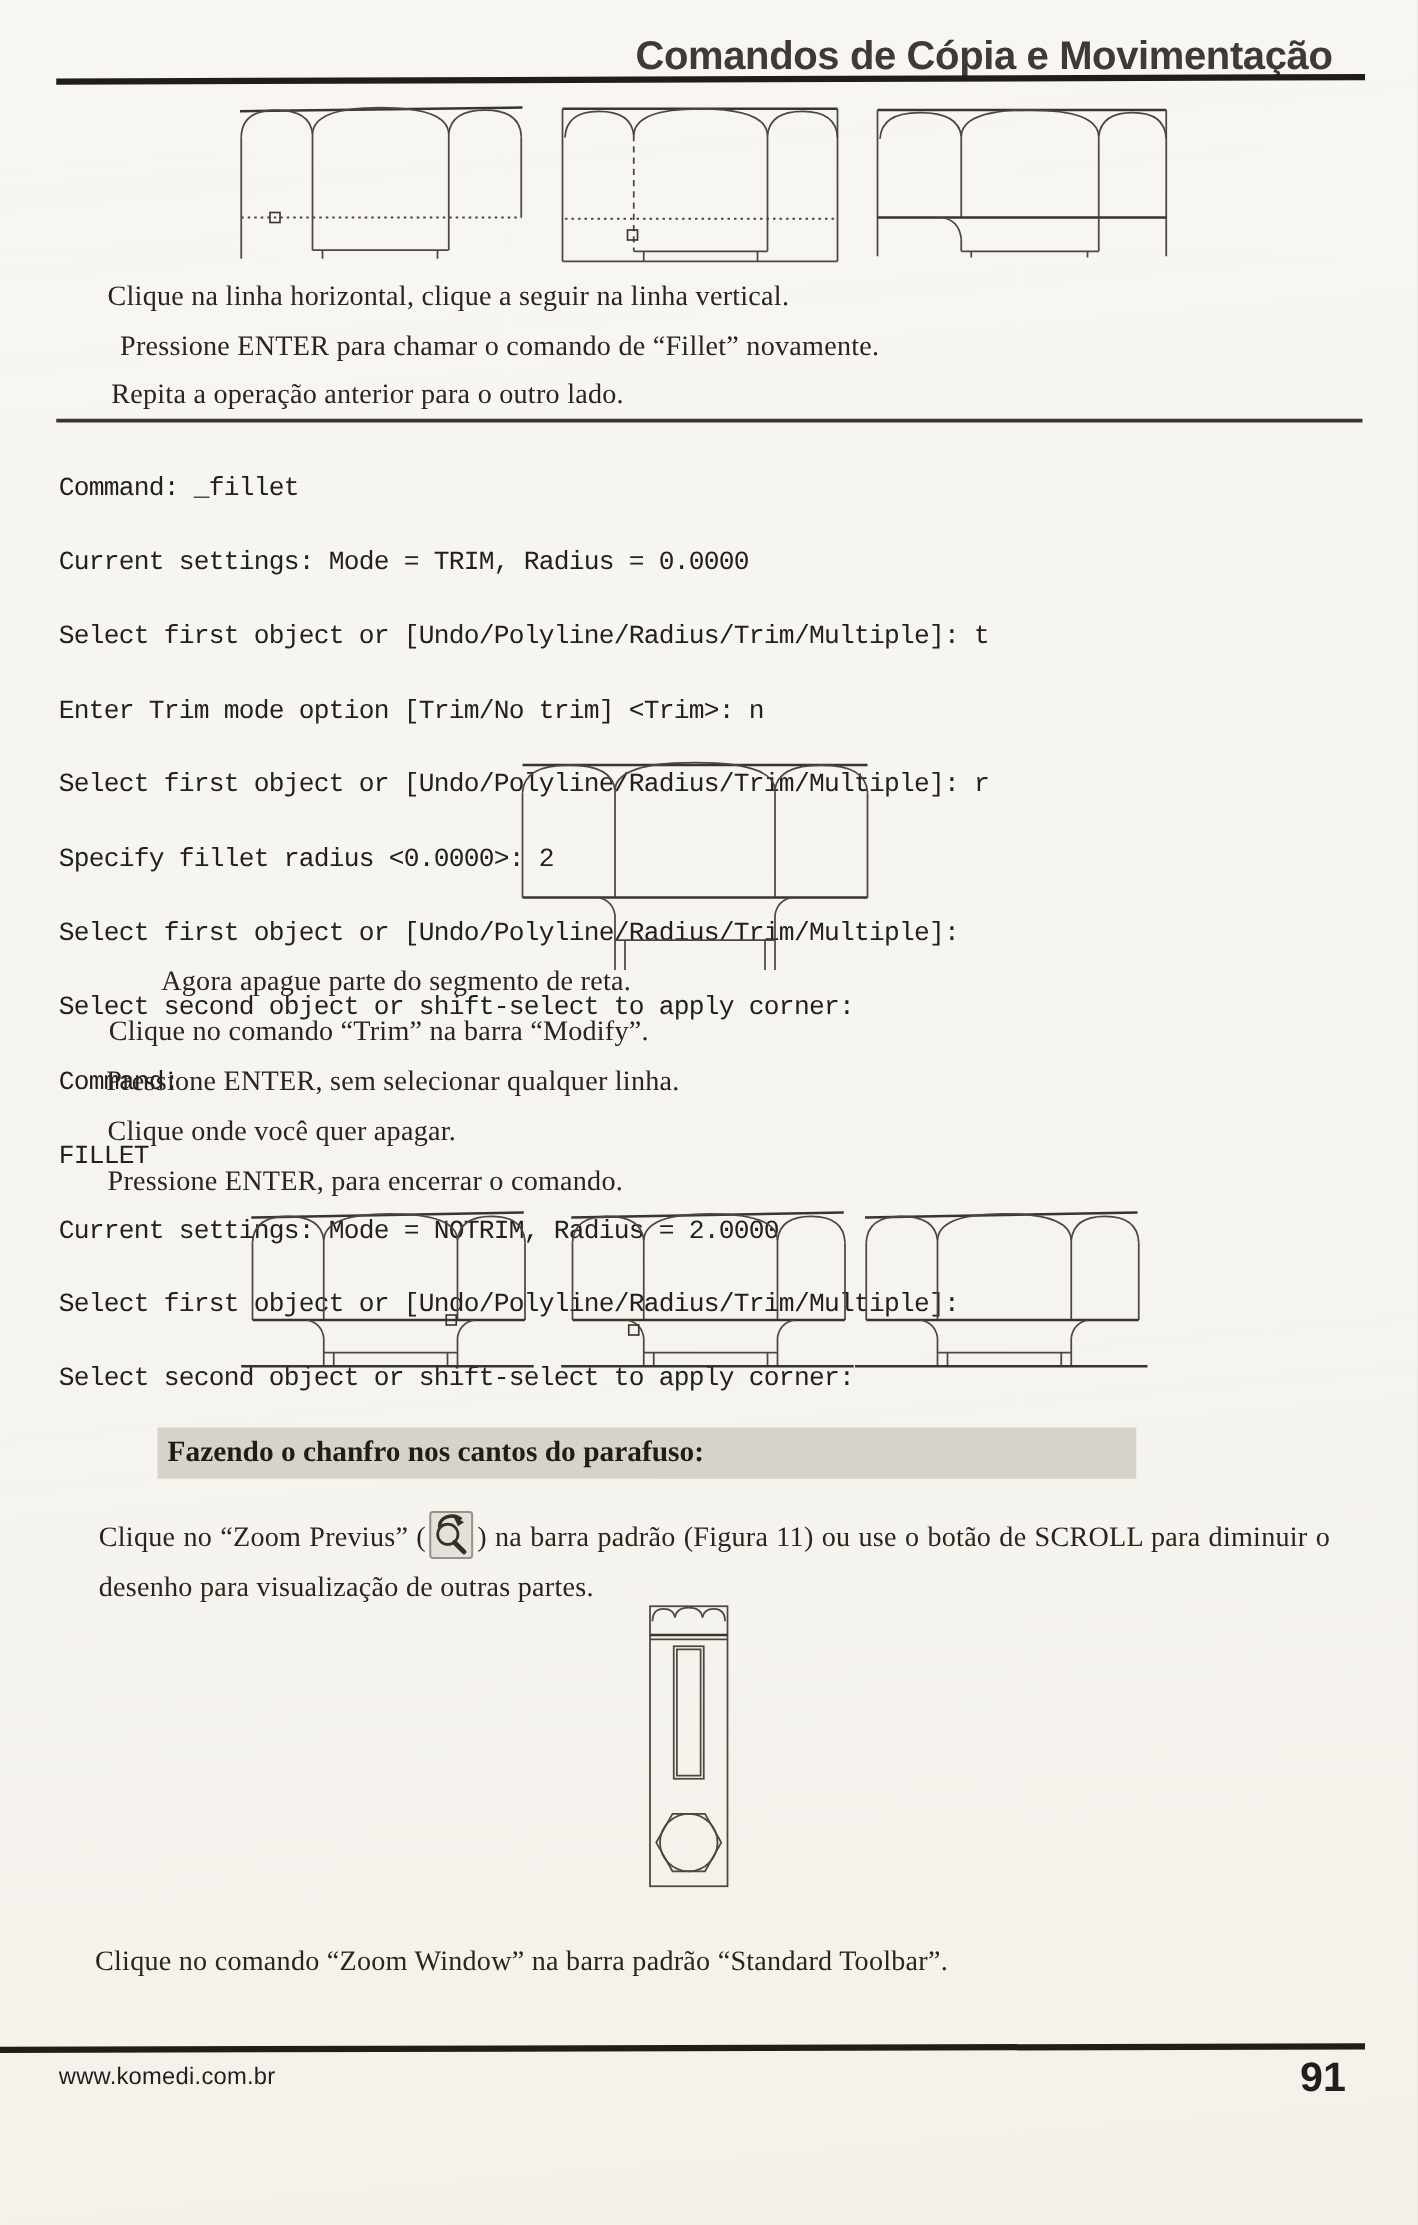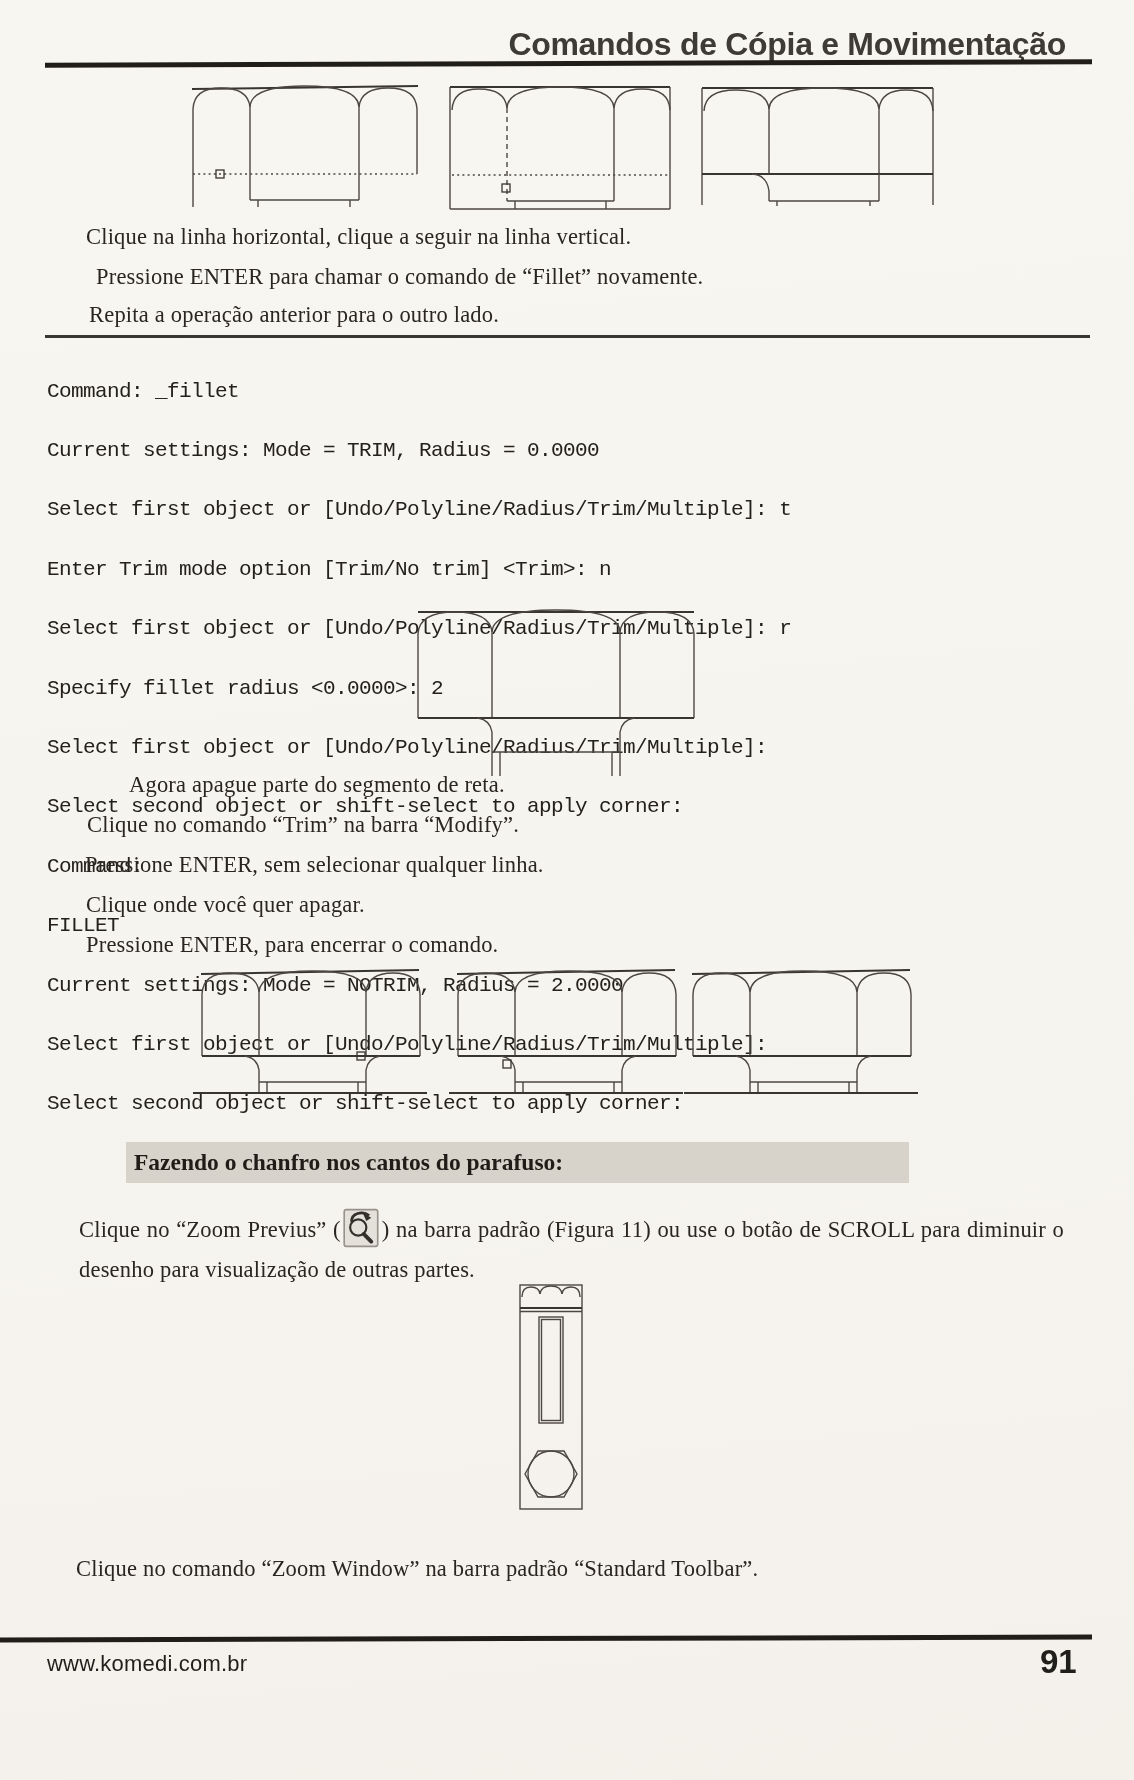--- a/index.html
+++ b/index.html
@@ -13,21 +13,21 @@
   .page-title{font-family:"Liberation Sans",sans-serif;font-weight:700;font-size:32px;color:#3e3a35;
     letter-spacing:-.3px;text-align:right;width:648px;}
   .rule{background:#211e1a;}
   .console{font-family:"Liberation Mono","DejaVu Sans Mono",monospace;font-size:21px;line-height:19.8px;
     color:#24211c;letter-spacing:-.6px;white-space:pre;}
   .console-line{height:19.8px;}
   .heading-band{background:#d7d3ca;height:41px;}
   .section-heading{font-weight:700;font-size:23.5px;line-height:41px;padding-left:8px;color:#201c17;white-space:nowrap;}
   .zoom-par{font-size:22.5px;line-height:40px;text-align:justify;color:#2a261f;width:985px;letter-spacing:.2px;}
   .icon-btn{display:inline-block;width:37px;height:40px;vertical-align:-11px;margin:0 2px;}
-  .footer-url{font-family:"Liberation Sans",sans-serif;font-size:22px;color:#211f1b;letter-spacing:.2px;}
+  .footer-url{font-family:"Liberation Sans",sans-serif;font-size:19px;color:#211f1b;letter-spacing:.2px;}
   .footer-num{font-family:"Liberation Sans",sans-serif;font-size:33px;font-weight:600;color:#211f1b;}
   svg{overflow:visible;display:block;}
   .draw path,.draw rect,.draw circle{fill:none;stroke:#4c4740;stroke-width:1.4;}
   .draw .thick{stroke:#38342e;stroke-width:2;}
   .draw .dotted{stroke-dasharray:2 3.2;stroke-width:1.5;}
   .draw .dashedv{stroke-dasharray:5 4;}
   .draw .pick{stroke:#38342e;stroke-width:1.3;}
 </style>
 </head>
 <body>

